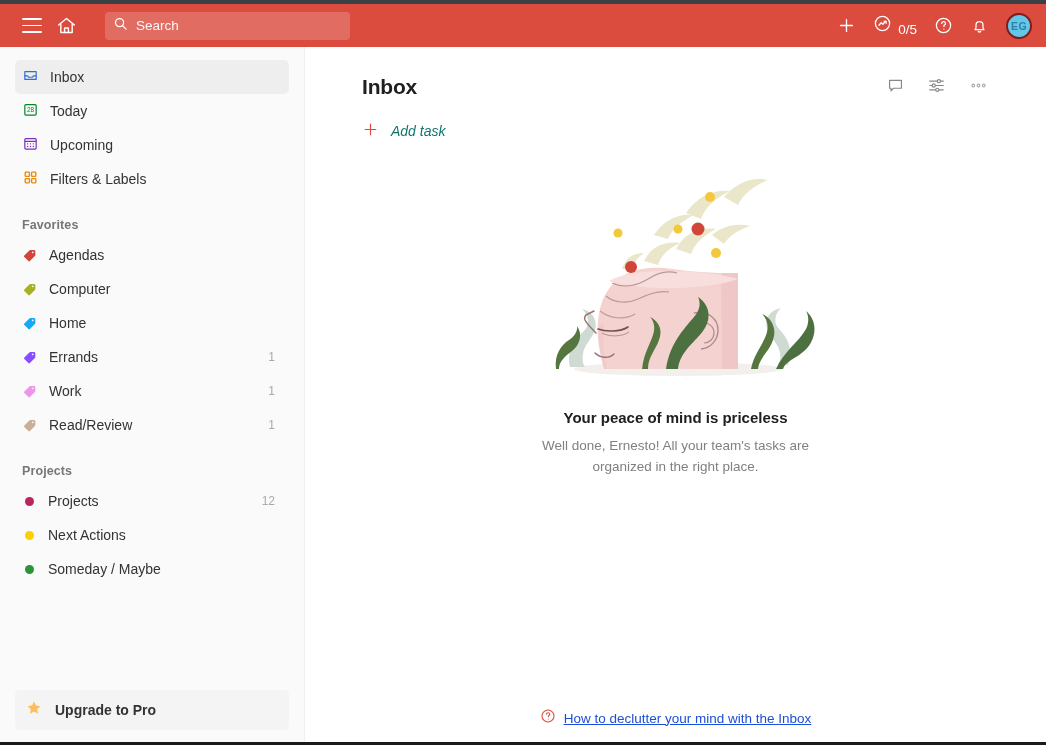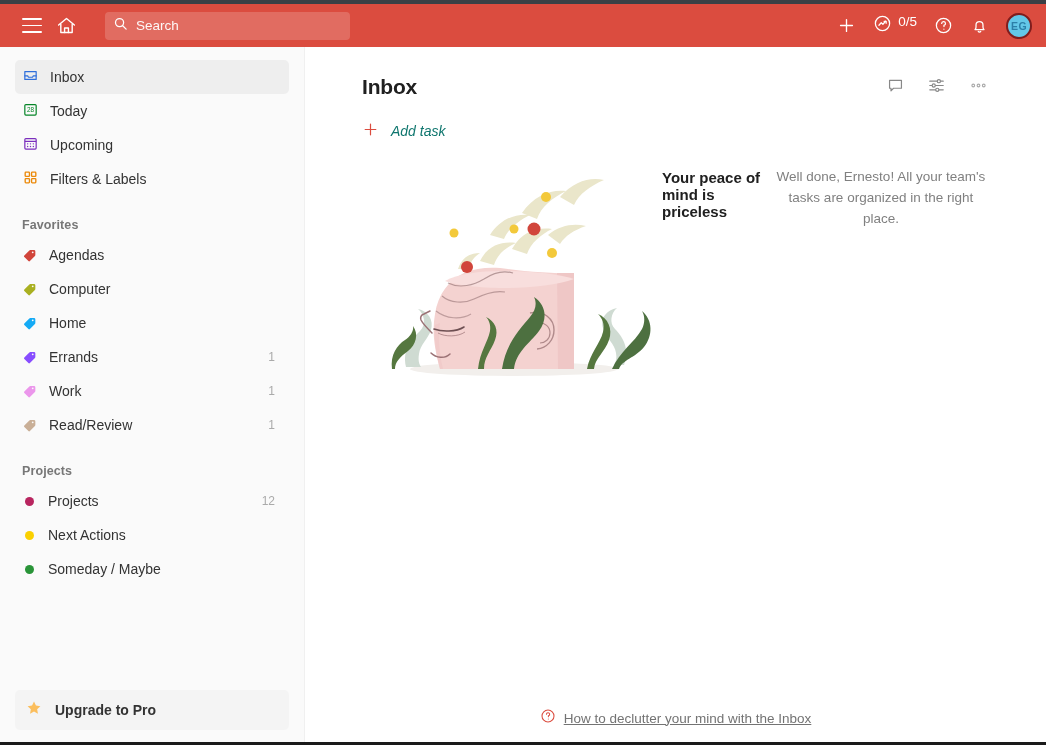--- a/index.html
+++ b/index.html
@@ -40,21 +40,21 @@
   }
   .search-text {
     color: #ffffff; font-size: 13.5px; opacity: .95;
     font-family: "Liberation Sans", sans-serif;
   }
 
   .hdr-right {
     margin-left: auto;
     display: flex; align-items: center; gap: 17px;
   }
-  .prod { display: flex; align-items: flex-start; gap: 6px; cursor: pointer; }
+  .prod { display: flex; align-items: flex-end; gap: 6px; cursor: pointer; }
   .prod-count { color: #fff; font-size: 13.5px; }
   .avatar {
     width: 26px; height: 26px; border-radius: 50%;
     background: #63c7e8; border: 2px solid #7f1d1d;
     display: flex; align-items: center; justify-content: center;
     color: #2c7fa8; font-size: 10.5px; font-weight: 700;
     letter-spacing: .3px; cursor: pointer;
   }
 
   
@@ -107,40 +107,40 @@
   .page-title { font-size: 21px; font-weight: 700; color: #202020; letter-spacing: -.2px; }
   .head-actions { margin-left: auto; display: flex; align-items: center; gap: 22px; }
 
   .addtask {
     display: flex; align-items: center; gap: 12px;
     margin-top: 20px; cursor: pointer; height: 24px;
   }
   .addtask-label { font-size: 14px; color: #0f766e; font-style: italic; }
 
   .empty {
-    display: flex; flex-direction: row; 
+    display: flex; flex-direction: column; align-items: center;
     margin-top: 14px;
   }
   .illus { width: 300px; height: 240px; }
   .empty-title {
     font-size: 15px; font-weight: 700; color: #202020;
     margin-top: 12px;
   }
   .empty-sub {
     font-size: 13.5px; color: #808080; text-align: center;
     line-height: 21px; margin-top: 9px; max-width: 300px;
   }
 
   .help-link {
     position: absolute; left: 0; right: 0; bottom: 17px;
     display: flex; align-items: center; justify-content: center; gap: 8px;
     cursor: pointer;
   }
   .help-text {
-    color: #737373; font-size: 13.5px; text-decoration: underline;
+    color: #1d4ed8; font-size: 13.5px; text-decoration: underline;
   }
   .bottomline { position: absolute; bottom: 0; left: 0; width: 100%; height: 3px; background: #1a1a1a; }
 </style>
 </head>
 <body>
 
 <div class="app">
 
   <div class="topstrip"></div>
 

